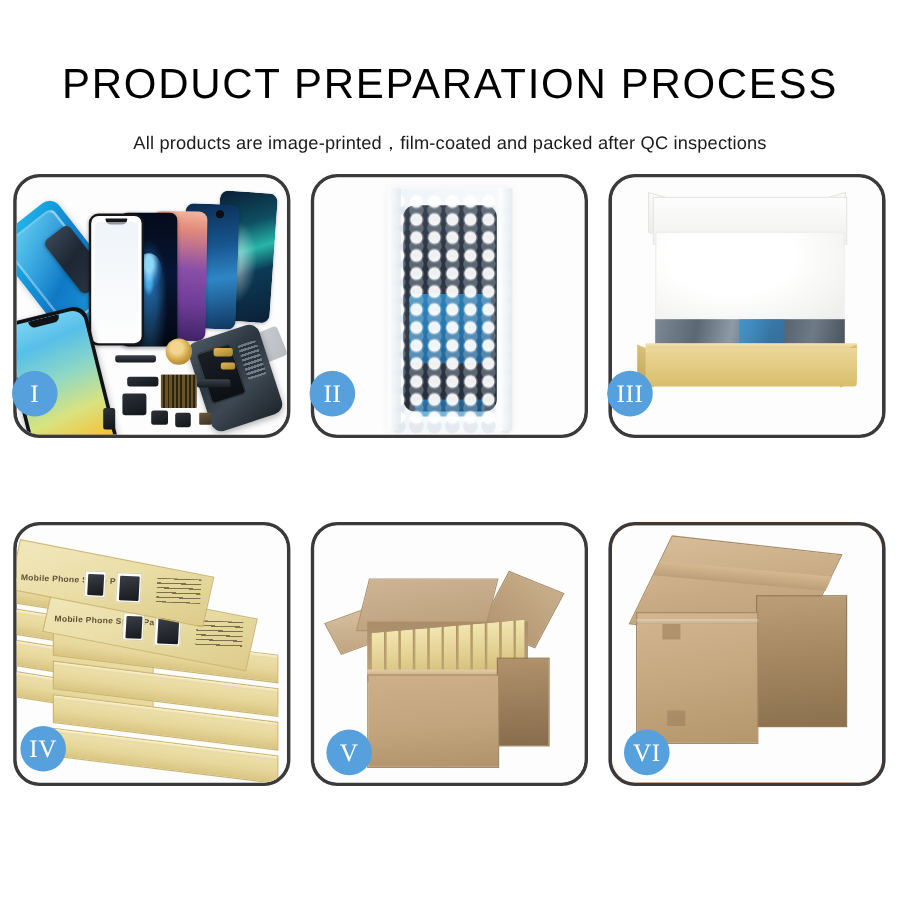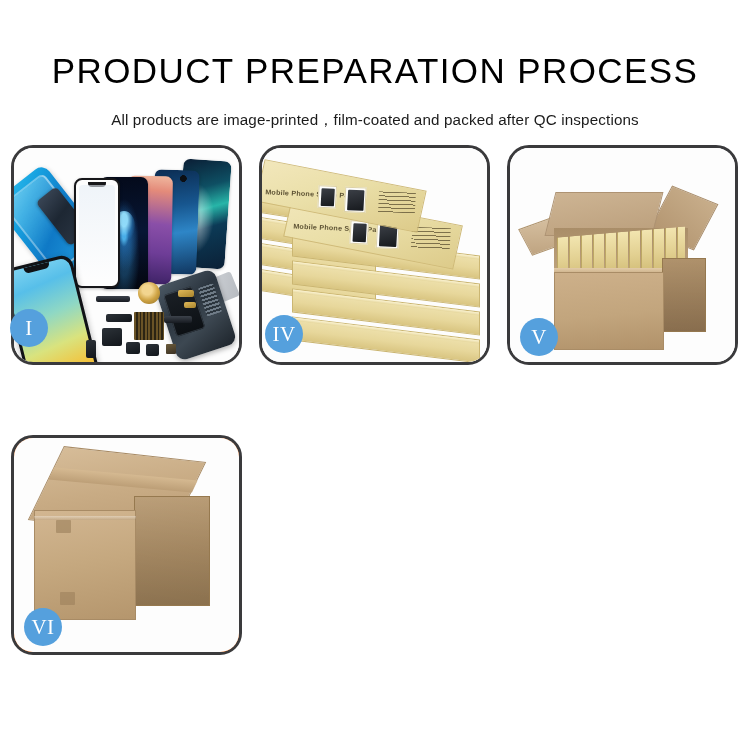--- a/index.html
+++ b/index.html
@@ -644,21 +644,49 @@
       <div class="part pt-dark" style="left:88px;top:180px;width:20px;height:18px;"></div>
       <div class="part pt-dark" style="left:112px;top:194px;width:14px;height:12px;"></div>
       <div class="part pt-dark" style="left:132px;top:196px;width:13px;height:12px;"></div>
       <div class="part pt-chip" style="left:152px;top:196px;width:10px;height:10px;"></div>
       <div class="part pt-strip" style="left:150px;top:168px;width:28px;height:7px;"></div>
       <div class="part pt-dark" style="left:72px;top:192px;width:10px;height:18px;"></div>
     </div>
     <div class="badge">I</div>
   </div>
 
-
+  <div class="panel p2">
+    <div class="panel-clip">
+      <div class="bubble-bag">
+        <div class="bag-inner"></div>
+        <div class="bag-blue"></div>
+        <div class="bag-blue2"></div>
+        <div class="bubbles2"></div>
+        <div class="bubbles"></div>
+        <div class="bag-seam-l"></div>
+        <div class="bag-seam-r"></div>
+      </div>
+    </div>
+    <div class="badge">II</div>
+  </div>
+
+  <div class="panel p3">
+    <div class="panel-clip">
+      <div class="box3-flapL"></div>
+      <div class="box3-flapR"></div>
+      <div class="box3-back"></div>
+      <div class="box3-foam"></div>
+      <div class="box3-item"></div>
+      <div class="box3-lip"></div>
+      <div class="box3-sideL"></div>
+      <div class="box3-sideR"></div>
+      <div class="box3-front"></div>
+    </div>
+    <div class="badge">III</div>
+  </div>
 
   <div class="panel p4">
     <div class="panel-clip">
       <div class="stack">
 
         <div class="kbox" style="left:-4px;top:52px;width:118px;height:22px;transform:skewY(9deg);">
             <span class="edge"></span>
           </div>
         <div class="kbox" style="left:-4px;top:78px;width:118px;height:22px;transform:skewY(9deg);">
             <span class="edge"></span>

